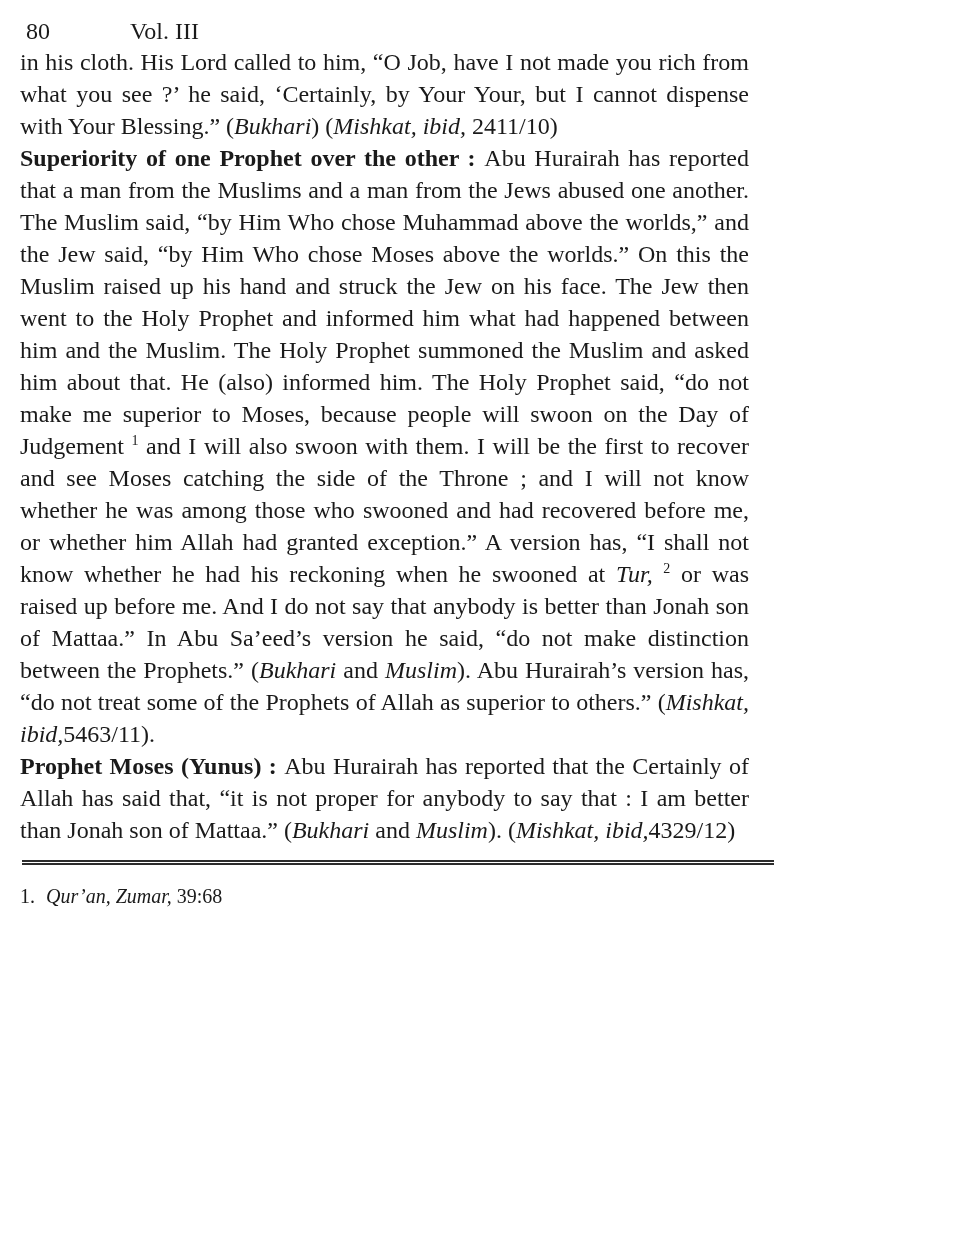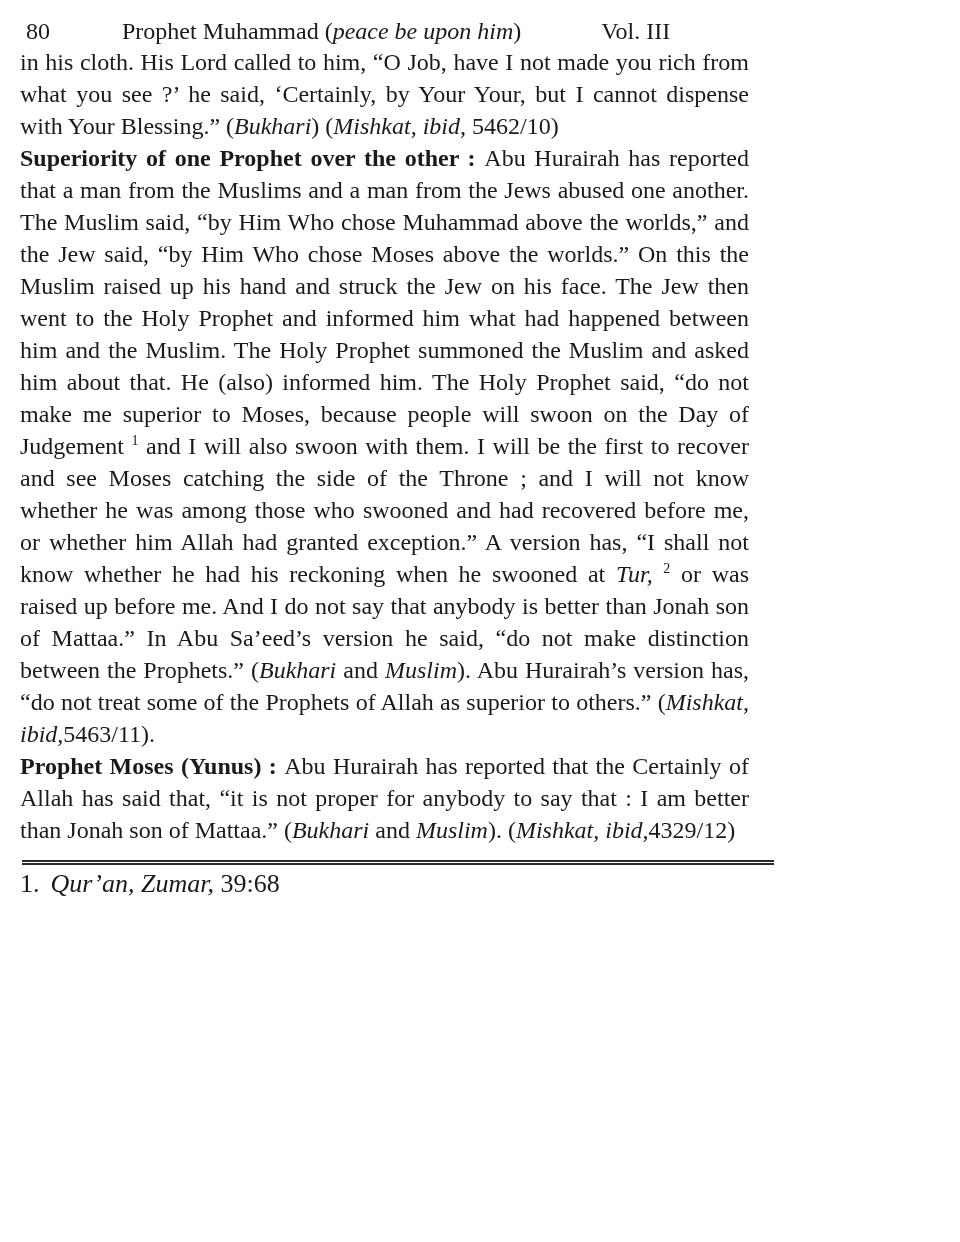--- a/index.html
+++ b/index.html
@@ -47,39 +47,38 @@
   .footnote-rule {
     margin-top: 14px;
     margin-left: 2px;
     width: 913px;
     height: 1px;
     background: #ffffff;
     border-top: 2px solid #2b2b2b;
     border-bottom: 2px solid #2b2b2b;
   }
   .footnotes {
-    margin-top: 5px;
-    font-size: 26px;
+    margin-top: 18px;
+    font-size: 20px;
     line-height: 27px;
   }
   .fn { white-space: nowrap; }
   .fn-num { margin-right: 11px; }
 </style>
 </head>
 <body>
 
 <div class="page">
 
   <div class="header">
     <span class="pagenum">80</span>
-    <span class="running-title"><span>Prophet Muhammad (</span><i>peace be upon him</i><span>)</span></span>
     <span class="volume">Vol. III</span>
   </div>
 
-  <p class="body para1"><span>in his cloth. His Lord called to him, “O Job, have I not made you rich from what you see ?’ he said, ‘Certainly, by Your Your, but I cannot dispense with Your Blessing.” (</span><i>Bukhari</i><span>) (</span><i>Mishkat, ibid,</i><span> 5462/10)</span></p>
+  <p class="body para1"><span>in his cloth. His Lord called to him, “O Job, have I not made you rich from what you see ?’ he said, ‘Certainly, by Your Your, but I cannot dispense with Your Blessing.” (</span><i>Bukhari</i><span>) (</span><i>Mishkat, ibid,</i><span> 2411/10)</span></p>
 
   <p class="body para2"><b>Superiority of one Prophet over the other : </b><span>Abu Hurairah has reported that a man from the Muslims and a man from the Jews abused one another. The Muslim said, “by Him Who chose Muhammad above the worlds,” and the Jew said, “by Him Who chose Moses above the worlds.” On this the Muslim raised up his hand and struck the Jew on his face. The Jew then went to the Holy Prophet and informed him what had happened between him and the Muslim. The Holy Prophet summoned the Muslim and asked him about that. He (also) informed him. The Holy Prophet said, “do not make me superior to Moses, because people will swoon on the Day of Judgement </span><sup class="fnref">1</sup><span> and I will also swoon with them. I will be the first to recover and see Moses catching the side of the Throne ; and I will not know whether he was among those who swooned and had recovered before me, or whether him Allah had granted exception.” A version has, “I shall not know whether he had his reckoning when he swooned at </span><i>Tur,</i> <sup class="fnref">2</sup><span> or was raised up before me. And I do not say that anybody is better than Jonah son of Mattaa.” In Abu Sa’eed’s version he said, “do not make distinction between the Prophets.” (</span><i>Bukhari</i><span> and </span><i>Muslim</i><span>). Abu Hurairah’s version has, “do not treat some of the Prophets of Allah as superior to others.”  (</span><i>Mishkat, ibid,</i><span>5463/11).</span></p>
 
   <p class="body para3"><b>Prophet Moses (Yunus) : </b><span>Abu Hurairah has reported that the Certainly of Allah has said that, “it is not proper for anybody to say that : I am better than Jonah son of Mattaa.” (</span><i>Bukhari</i><span> and </span><i>Muslim</i><span>). (</span><i>Mishkat, ibid,</i><span>4329/12)</span></p>
 
   <div class="footnote-rule"></div>
 
   <div class="footnotes">
     <div class="fn"><span class="fn-num">1.</span><i>Qur’an, Zumar,</i><span> 39:68</span></div>
   </div>

